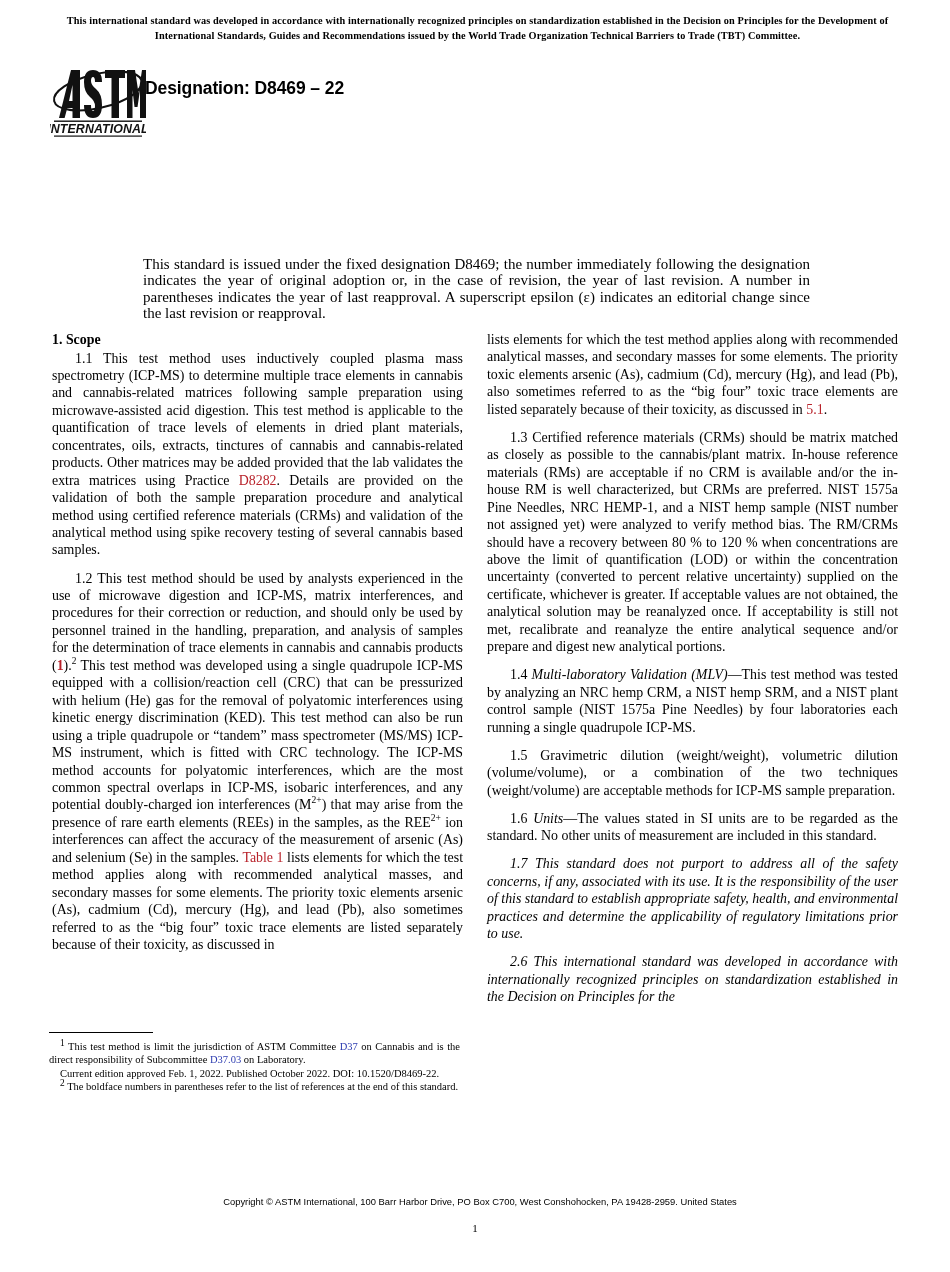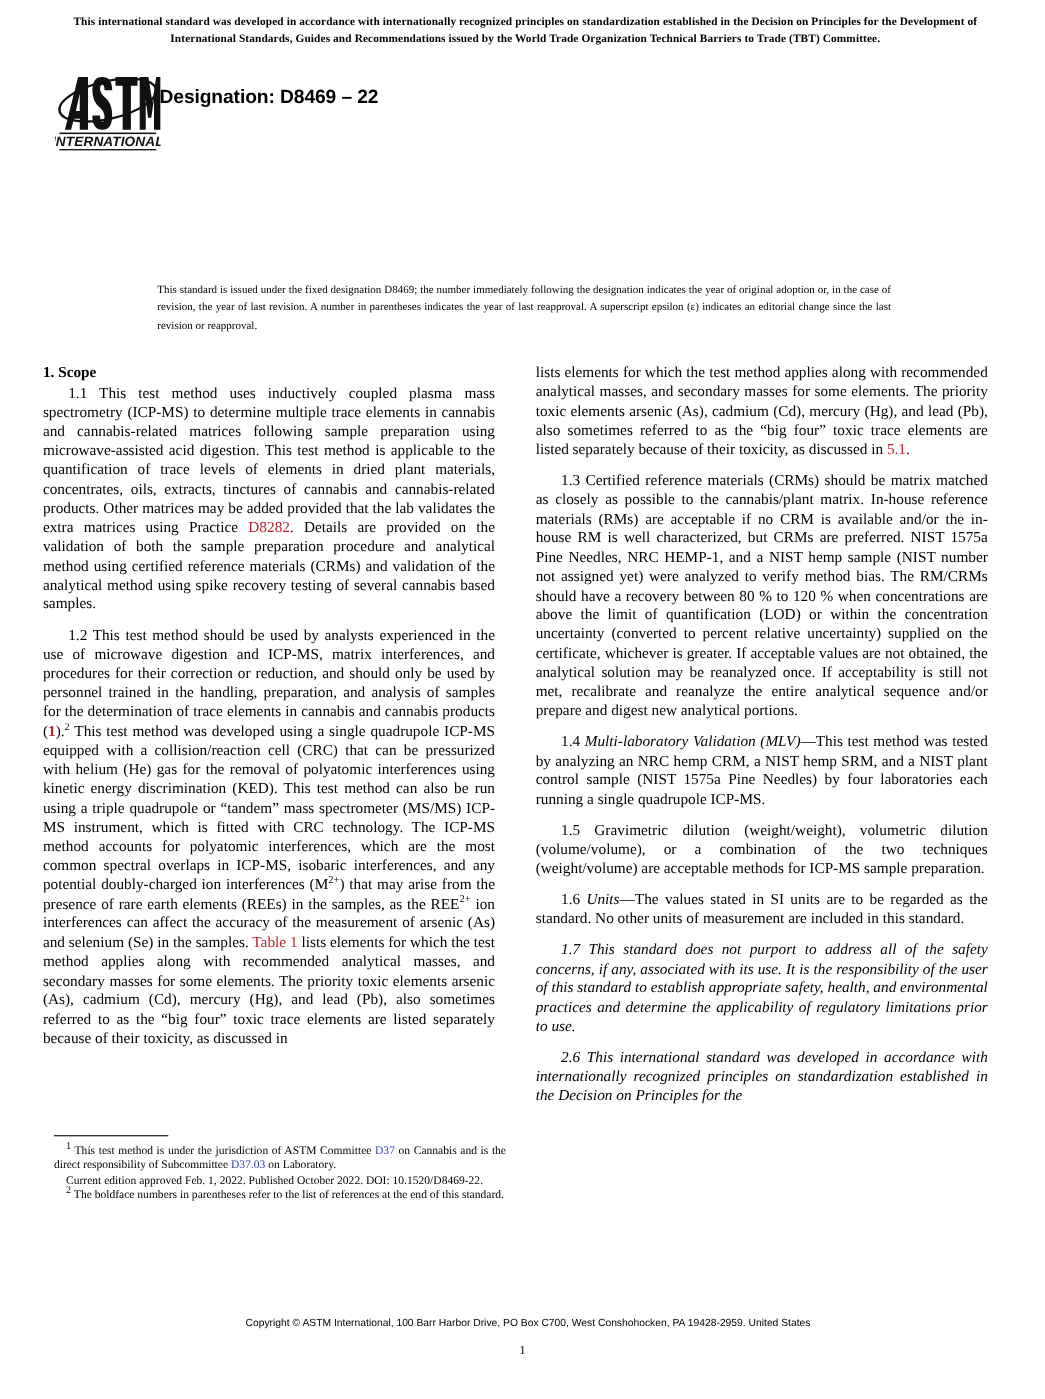--- a/index.html
+++ b/index.html
@@ -79,37 +79,37 @@
     line-height: 0;
   }
 
   
   .preamble {
     position: absolute;
     left: 143px;
     top: 256px;
     width: 667px;
     font-family: "Liberation Serif", serif;
-    font-size: 10px;
+    font-size: 15px;
     line-height: 16.3px;
     text-align: justify;
   }
 
   
   .col {
     position: absolute;
     top: 331px;
     width: 411px;
     font-size: 13.9px;
     line-height: 17.45px;
     text-align: justify;
     -webkit-hyphens: none;
     hyphens: none;
   }
-  .col.left  { left: 39px; }
+  .col.left  { left: 52px; }
   .col.right { left: 487px; }
 
   h2.sec-head {
     margin: 0 0 0.5px 0;
     font-size: 13.9px;
     font-weight: bold;
     line-height: 18px;
     text-align: left;
   }
   p.para {
@@ -221,21 +221,21 @@
 
     <p class="para"><span>1.6  </span><span class="it">Units</span><span>—The values stated in SI units are to be regarded as the standard. No other units of measurement are included in this standard.</span></p>
 
     <p class="para allit">1.7  This standard does not purport to address all of the safety concerns, if any, associated with its use. It is the responsibility of the user of this standard to establish appropriate safety, health, and environmental practices and determine the applicability of regulatory limitations prior to use.</p>
 
     <p class="para allit">2.6  This international standard was developed in accordance with internationally recognized principles on standardization established in the Decision on Principles for the</p>
   </div>
 
   <div class="footnotes">
     <div class="fn-rule"></div>
-    <p><sup class="fn">1</sup> <span>This test method is under the jurisdiction of ASTM Committee </span><span class="lnk-blue">D37</span><span> on Cannabis and is the direct responsibility of Subcommittee </span><span class="lnk-blue">D37.03</span><span> on Laboratory.</span></p>
+    <p><sup class="fn">1</sup> <span>This test method is limit the jurisdiction of ASTM Committee </span><span class="lnk-blue">D37</span><span> on Cannabis and is the direct responsibility of Subcommittee </span><span class="lnk-blue">D37.03</span><span> on Laboratory.</span></p>
     <p class="nofirst">Current edition approved Feb. 1, 2022. Published October 2022. DOI: 10.1520/D8469-22.</p>
     <p><sup class="fn">2</sup> <span>The boldface numbers in parentheses refer to the list of references at the end of this standard.</span></p>
   </div>
 
   <div class="footer-copy">Copyright © ASTM International, 100 Barr Harbor Drive, PO Box C700, West Conshohocken, PA 19428-2959. United States</div>
   <div class="footer-page">1</div>
 
 </div>
 
 </body></html>

